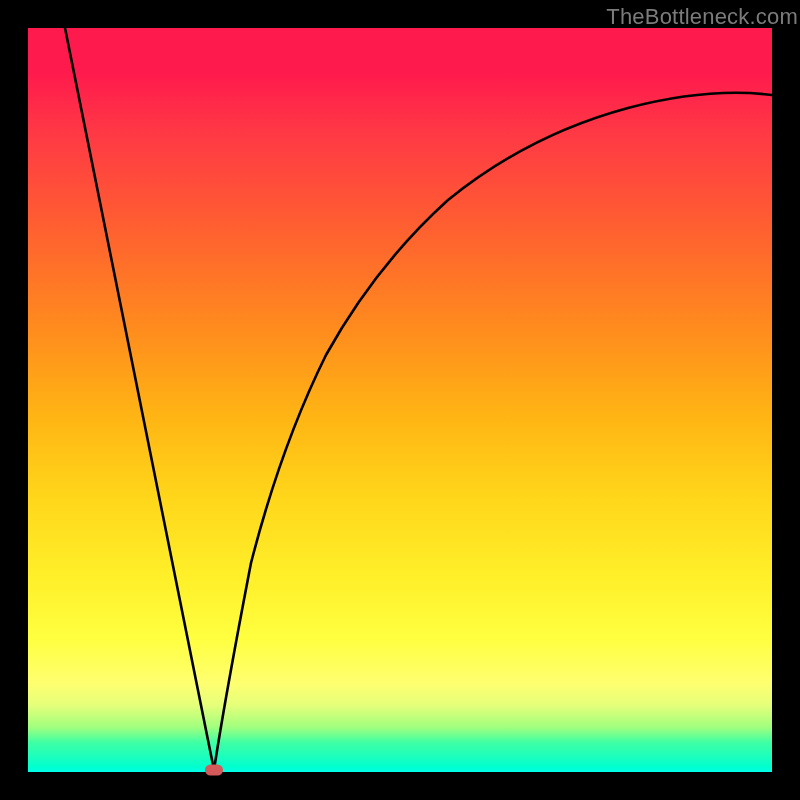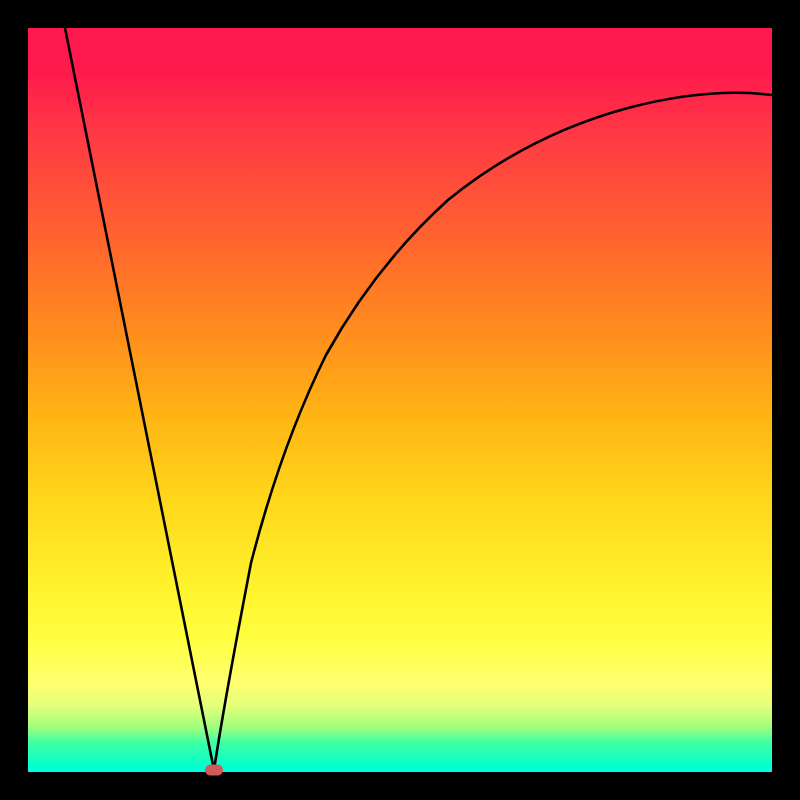--- a/index.html
+++ b/index.html
@@ -82,13 +82,14 @@
                Q 197 670 223 535
                Q 253 418 298 327
                Q 348 237 420 172
                Q 500 107 600 80
                Q 680 59 744 67" stroke="#000" stroke-width="2.6" fill="none" stroke-linecap="round"></path>
     </svg>
 
     <div class="marker" style="left:186px; top:742px;"></div>
   </div>
 
+  <div class="watermark">TheBottleneck.com</div>
 </div>
 
 </body></html>

